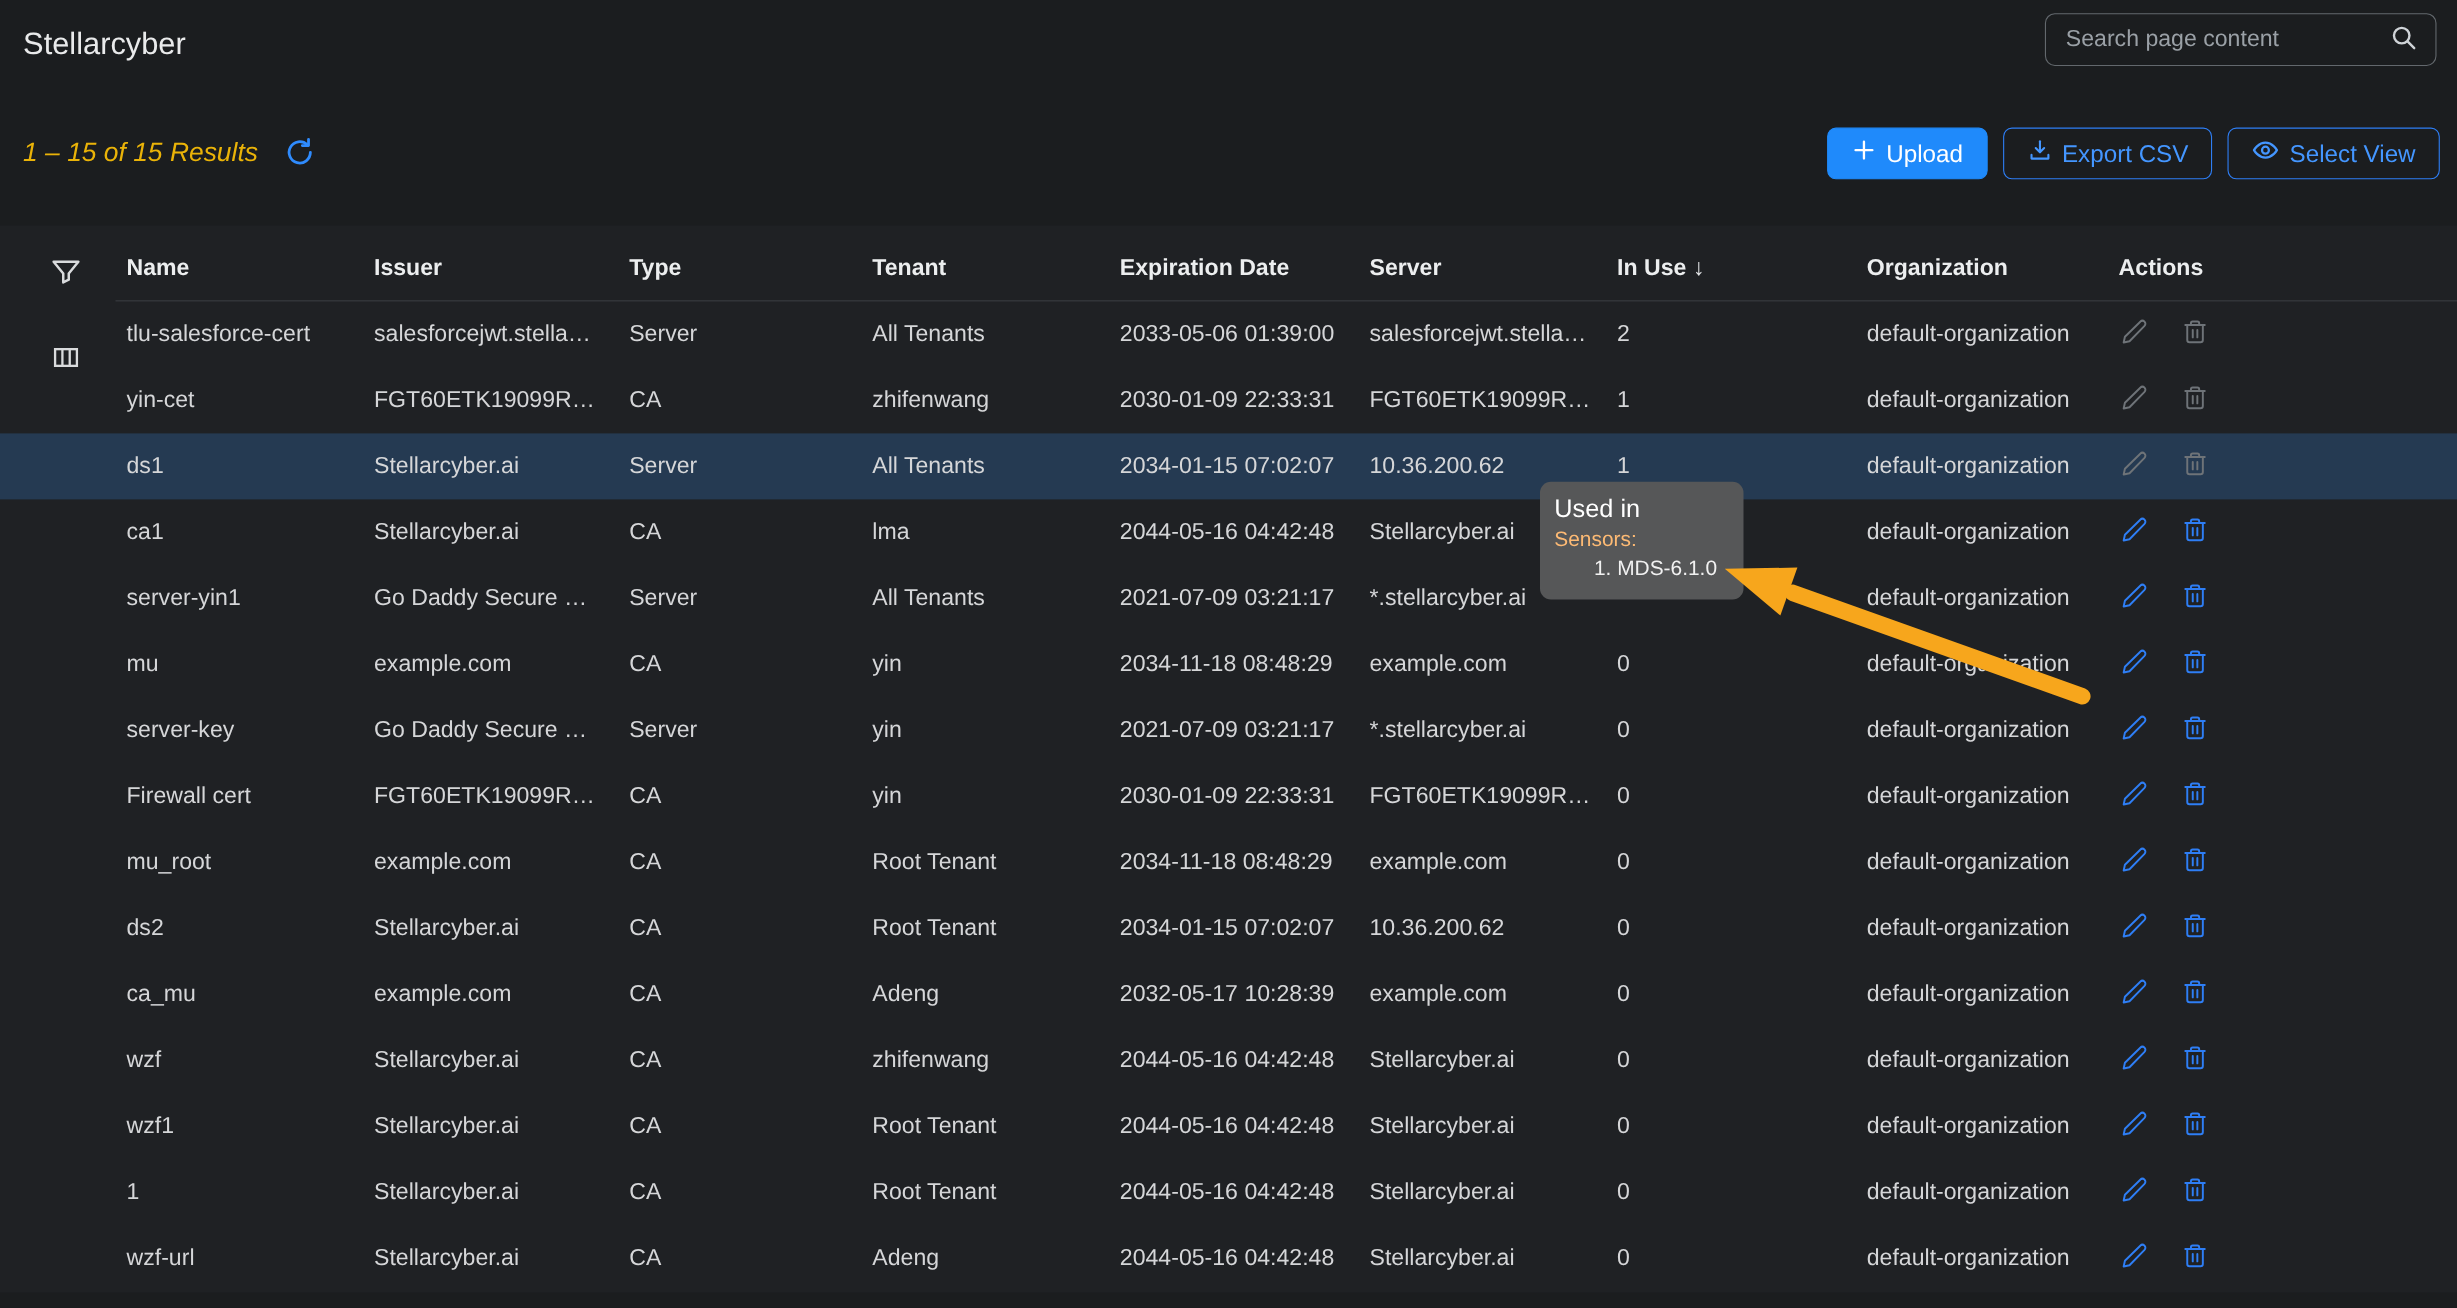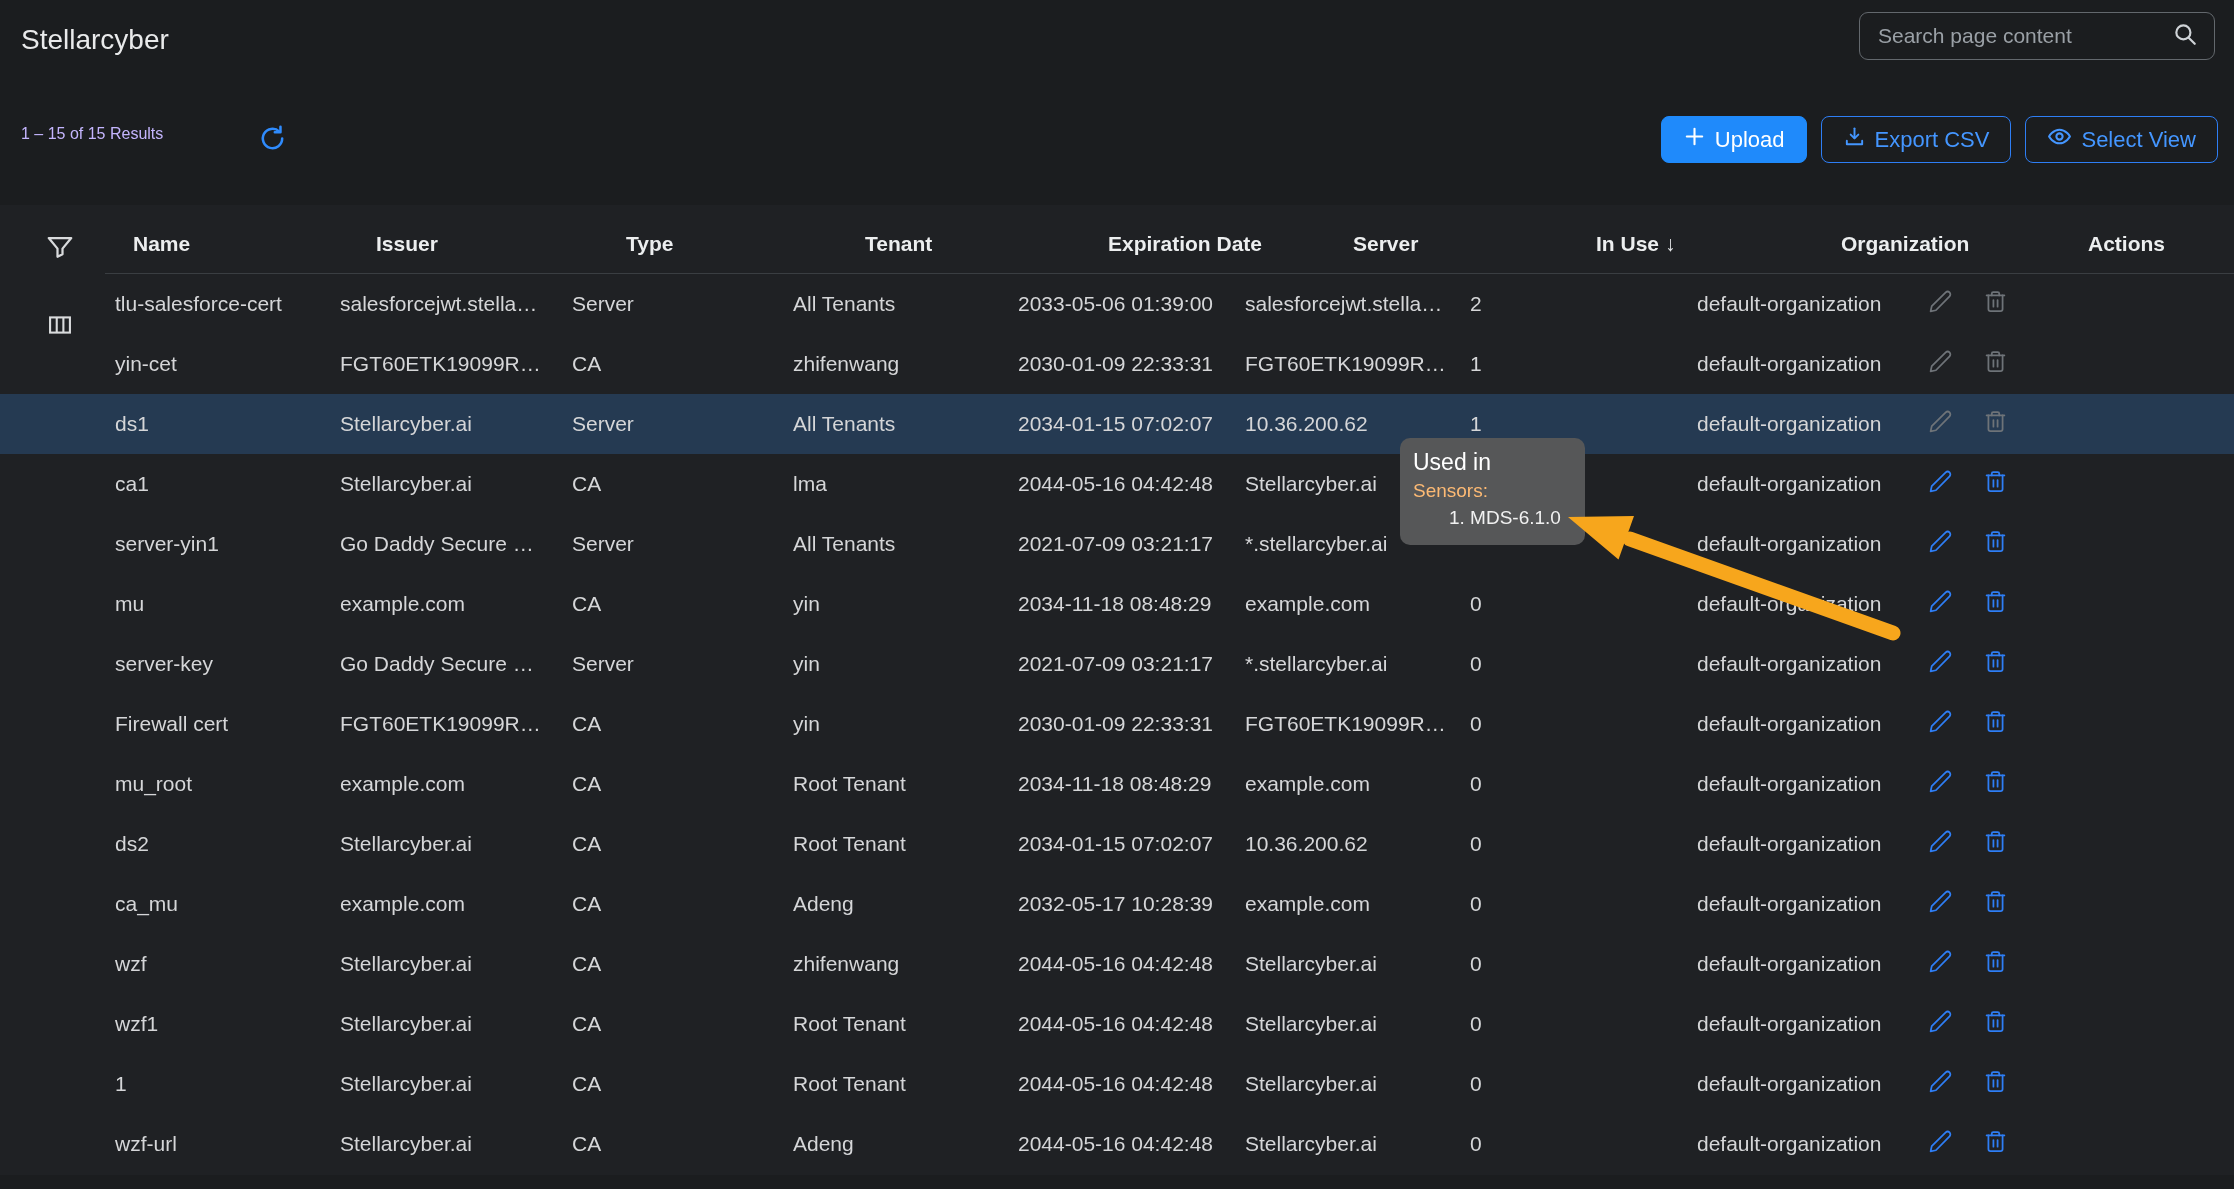--- a/index.html
+++ b/index.html
@@ -10,36 +10,36 @@
   .page-title{position:absolute;left:21px;top:24px;font-size:28px;font-weight:500;color:#e9eaeb;}
   .searchbox{position:absolute;top:12px;right:19px;width:356px;height:48px;
              border:1px solid #63686d;border-radius:9px;display:flex;align-items:center;
              padding:0 16px;box-sizing:border-box;background:transparent;}
   .searchbox input{flex:1;background:transparent;border:none;outline:none;
                    font-family:"Liberation Sans", sans-serif;font-size:21px;color:#fca5a5;}
   .searchbox input::placeholder{color:#9aa0a6;}
   .search-icon{flex:0 0 auto;margin-left:10px;color:#cfd3d7;}
 
   
-  .results-text{position:absolute;left:21px;top:125px;font-size:16px;color:#c4b5fd;}
+  .results-text{position:absolute;left:21px;top:125px;font-size:24px;color:#eab308;font-style:italic;}
   .refresh-btn{position:absolute;left:258px;top:124px;width:30px;height:30px;cursor:pointer;color:#2f8bfd;}
   .toolbar{position:absolute;top:116px;right:16px;display:flex;gap:14px;}
   .btn{height:47px;border-radius:8px;display:flex;align-items:center;gap:9px;
        padding:12px 21px;font-size:22px;cursor:pointer;box-sizing:border-box;white-space:nowrap;}
   .btn-primary{background:#1f8afb;color:#ffffff;border:1px solid #1f8afb;}
   .btn-outline{background:transparent;color:#4496ff;border:1px solid #2e7ef5;}
 
   
   .table-zone{position:absolute;left:0;top:205px;width:2234px;height:970px;background:#1f2124;}
   .gutter-icon{position:absolute;color:#d9dbdd;cursor:pointer;}
   .funnel-wrap{left:45px;top:28px;}
   .columns-wrap{left:46px;top:106px;}
   .thead{position:absolute;left:0;top:10px;right:0;height:58px;display:grid;
          grid-template-columns:105px 225px 232px 221px 225px 227px 225px 227px 229px 1fr;
-         align-items:center;gap:18px;}
+         align-items:center;}
   .th{font-size:21px;font-weight:bold;color:#eceeef;padding-left:10px;cursor:pointer;
       display:flex;align-items:center;gap:6px;}
   .sort-arrow{font-weight:normal;font-size:21px;color:#e3e5e7;}
   .header-divider{position:absolute;left:105px;right:0;top:68px;height:1px;background:#3a3e42;}
   .tbody{position:absolute;left:0;top:69px;right:0;}
   .trow{display:grid;grid-template-columns:105px 225px 232px 221px 225px 227px 225px 227px 229px 1fr;
         height:60px;align-items:center;}
   .trow.highlighted{background:#253a52;}
   .cell{font-size:21px;color:#d5d6d8;padding-left:10px;overflow:hidden;white-space:nowrap;}
   .cell.actions{display:flex;gap:30px;padding-left:12px;color:#2e7ef5;}

